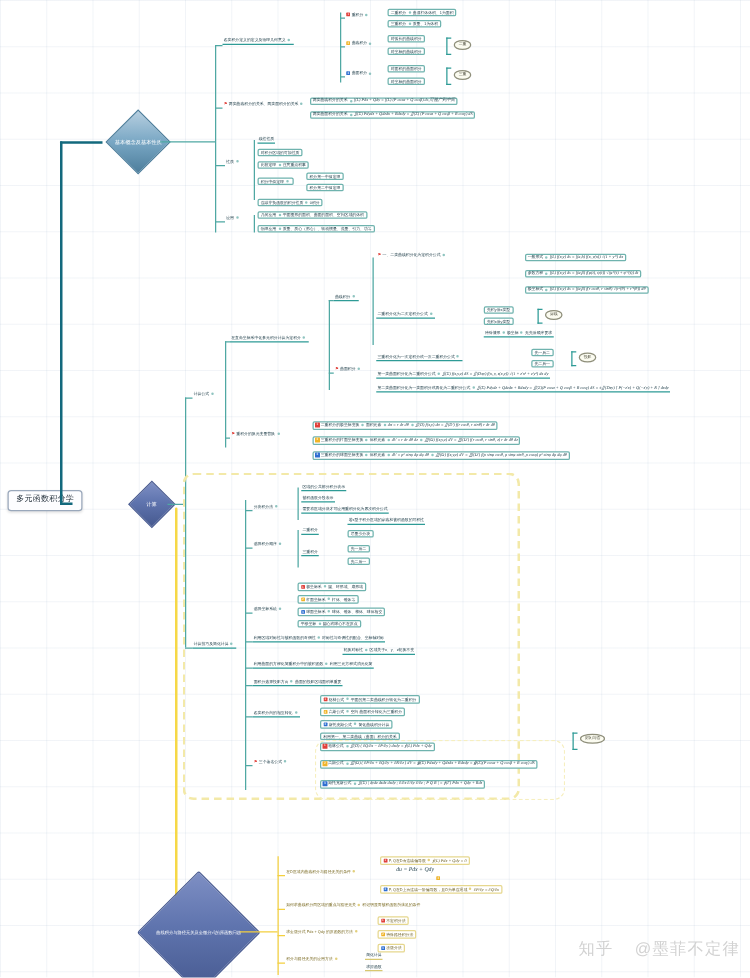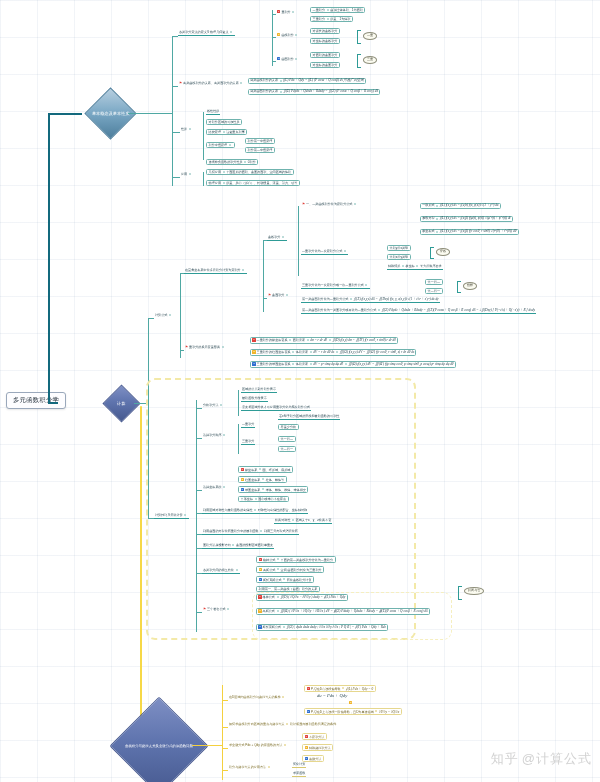--- a/index.html
+++ b/index.html
@@ -127,21 +127,21 @@
     border-bottom:.6px solid #2e9b96;
     border-right:none;
   }
   .watermark{
     position:absolute;
     right:8px; bottom:14px;
     color:#d2d2d2;
     font-size:13px;
     letter-spacing:1px;
   }
-  .wm-logo{ font-weight:normal; margin-right:3px; }
+  .wm-logo{ font-weight:normal; margin-right:17px; }
 </style>
 </head>
 <body>
 
 <div id="grid"></div>
 <div id="canvas">
 
   <div class="nd root-nd" style="left:6px; top:392px;">多元函数积分学</div>
 
   <div class="ln vthick" style="left:48px; top:113px; height:290px;"></div>
@@ -473,16 +473,16 @@
   </div>
 
   <div class="ln yellow h" style="left:222px; top:770px; width:6px; height:.7px;"></div>
   <div class="nd" style="left:228px; top:766px; color:#7a6a22;">
     <span>积分与路径无关的应用方法</span><span class="dot" style="border-color:#e2cf7c;"></span>
   </div>
   <div class="nd line-nd" style="left:292px; top:763px; border-color:#d8c870;"><span>简化计算</span></div>
   <div class="nd line-nd" style="left:292px; top:772px; border-color:#d8c870;"><span>求原函数</span></div>
 
   <div class="watermark">
-    <span class="wm-logo">知乎</span><span>@计算公式</span>
+    <span class="wm-logo">知乎</span><span>@墨菲不定律</span>
   </div>
 
 </div>
 
 </body></html>

